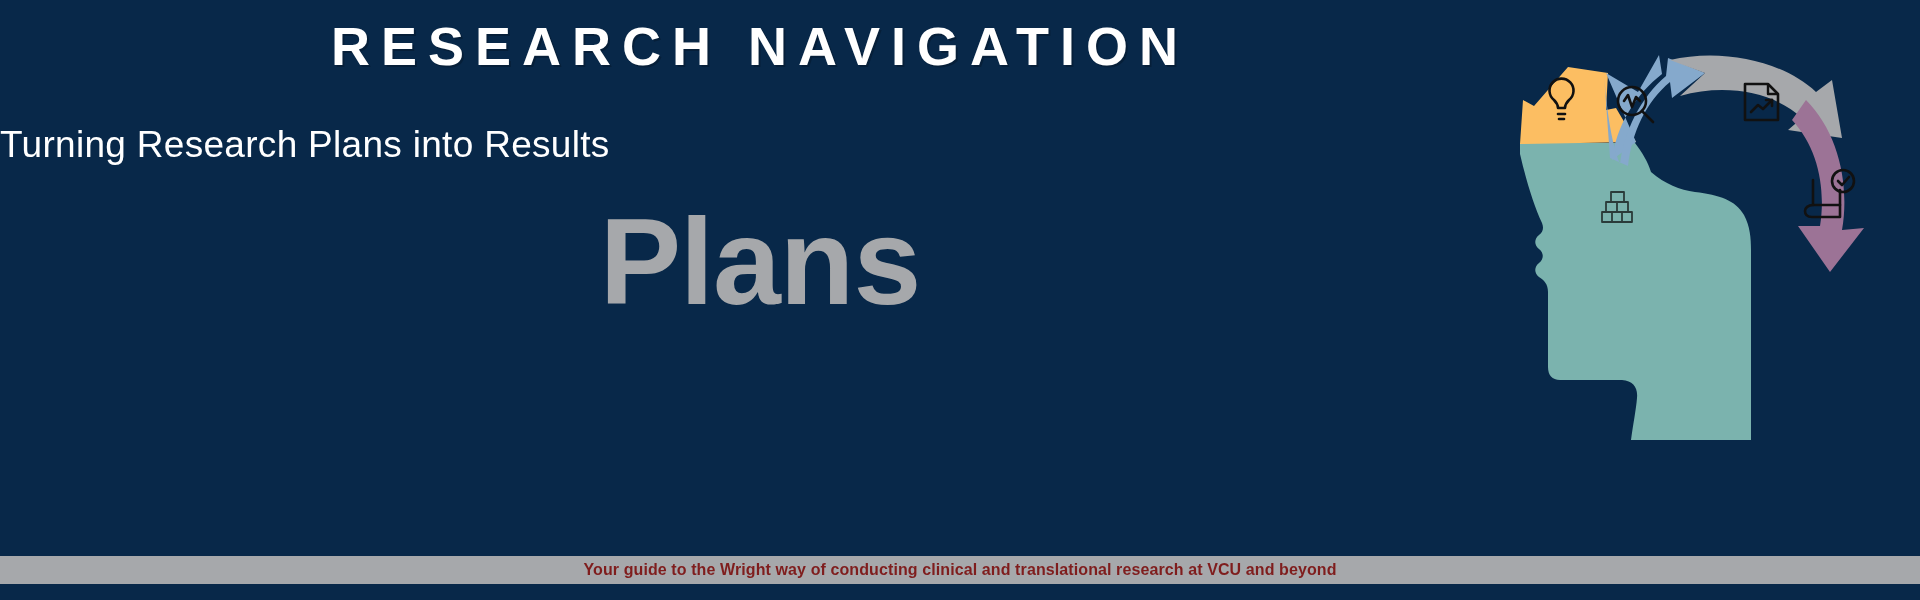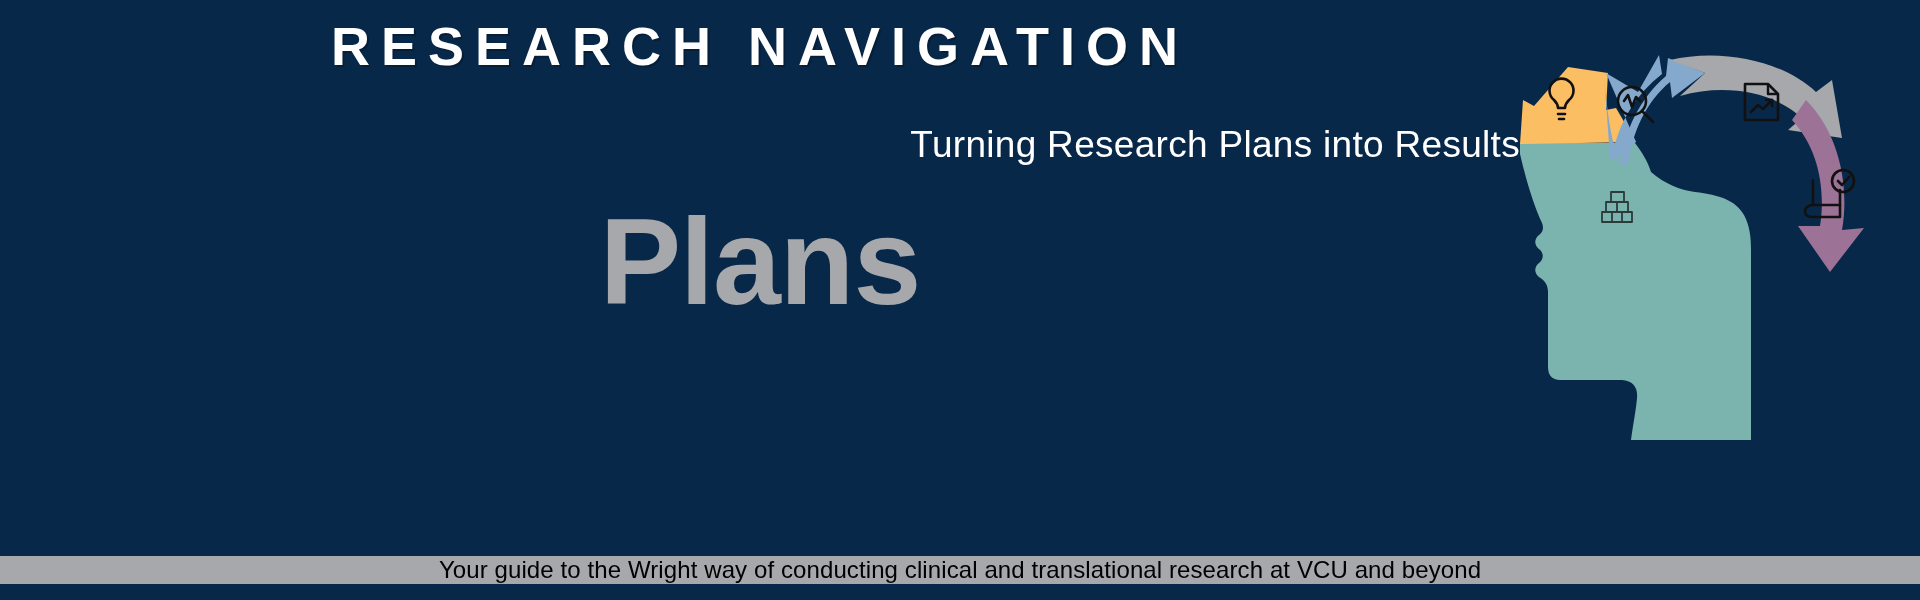--- a/index.html
+++ b/index.html
@@ -35,21 +35,21 @@
     font-weight:bold;
     letter-spacing:11px;
     line-height:1.05;
     text-shadow:2px 2px 0 rgba(0,0,0,0.22);
     white-space:nowrap;
   }
   #brand-tagline {
     position:absolute;
     top:124px;
     left:0; right:0;
-    text-align:right;
+    text-align:left;
     color:#ffffff;
     font-size:37px;
     font-weight:300;
     letter-spacing:0.3px;
     white-space:nowrap;
   }
   #page-heading {
     position:absolute;
     top:205px;
     left:0; right:0;
@@ -68,24 +68,25 @@
     left:0;
     top:556px;
     width:1920px;
     height:28px;
     background:#A6A8AB;
     display:flex;
     align-items:center;
     justify-content:center;
   }
   #footer-text {
-    color:#000000;
-    font-size:24px;
+    color:#7f1d1d;
+    font-size:16px;
     letter-spacing:0.1px;
     white-space:nowrap;
+    font-weight:bold;
   }
 
   
   #cycle-graphic {
     position:absolute;
     right:0px;
     top:40px;
     width:400px;
     height:520px;
   }

